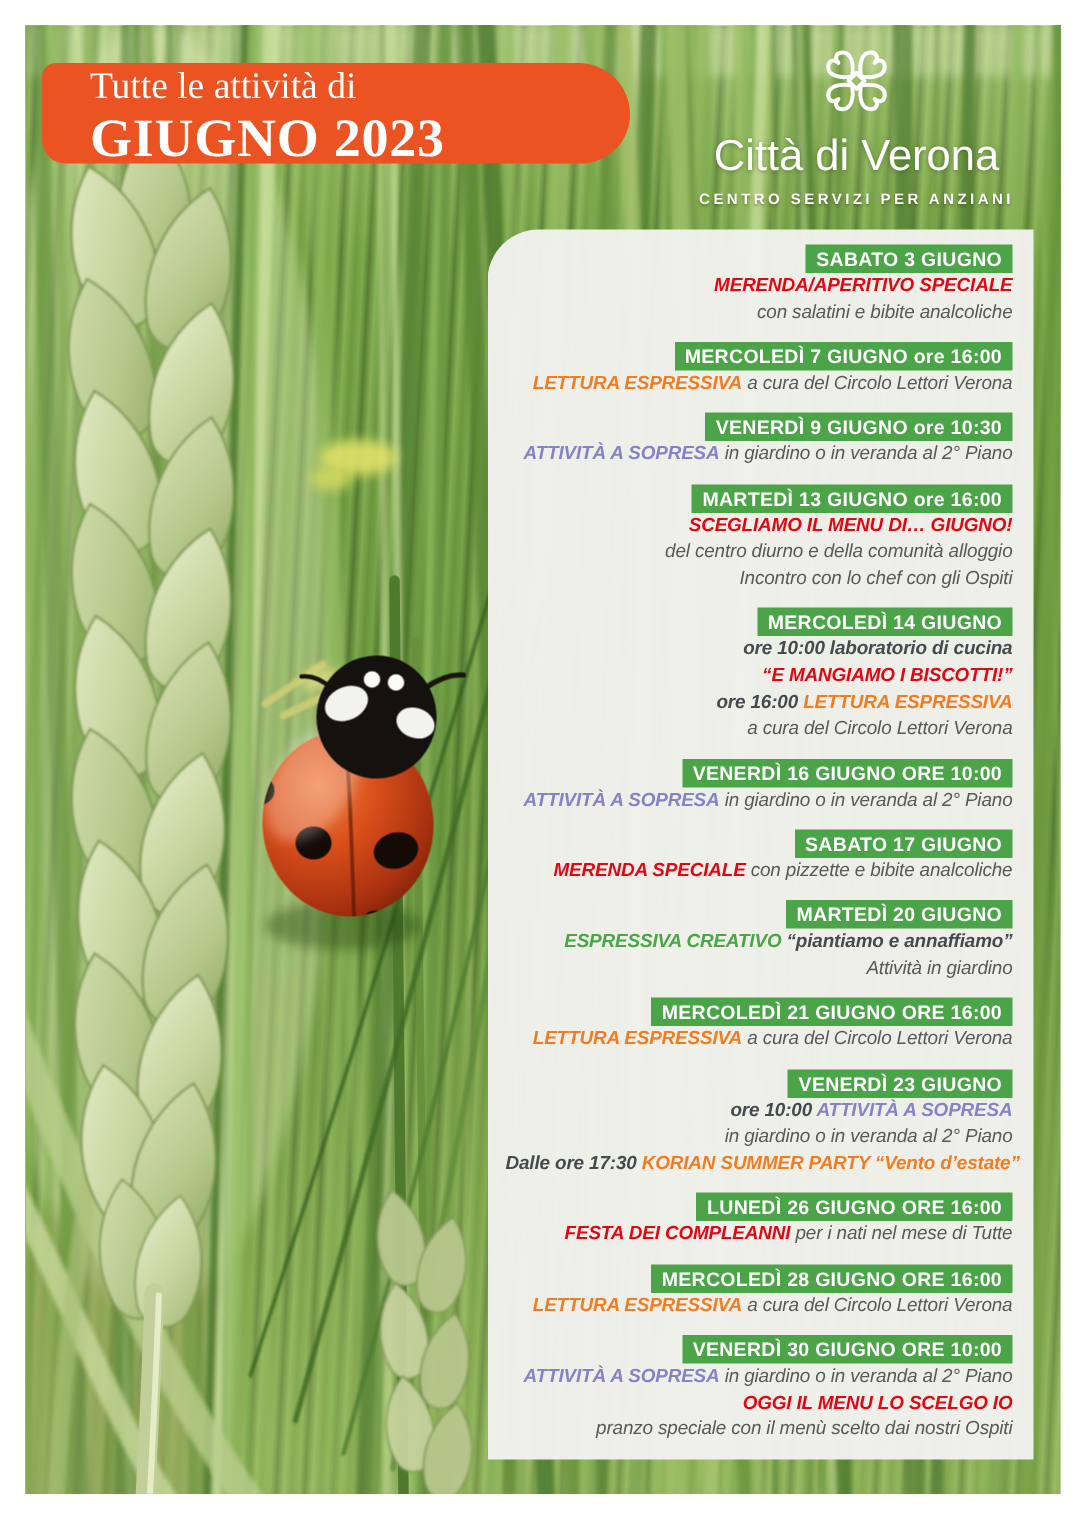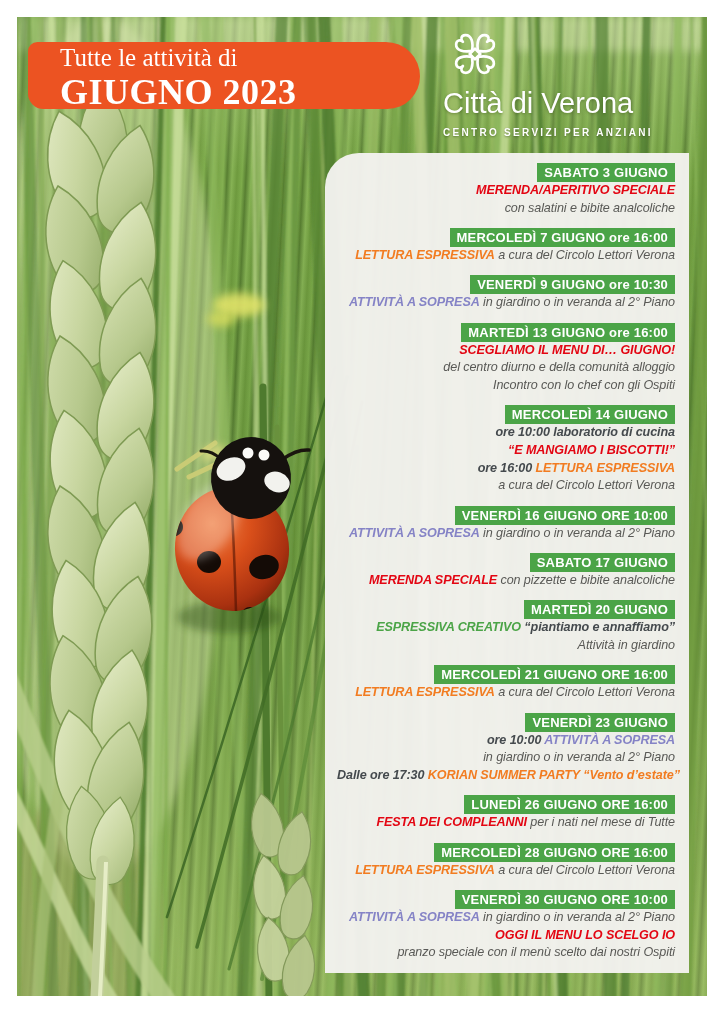--- a/index.html
+++ b/index.html
@@ -12,21 +12,21 @@
                       rgba(10,40,5,.10) 55%, rgba(205,215,140,.28) 96%),
       repeating-linear-gradient(93deg,#6e9a3e 0px,#7dab4b 5px,#587f32 9px,#86b254 14px,#6e9a3e 19px);}
   .photo svg{display:block;}
   
   .banner{position:absolute;left:28px;top:42px;width:392px;height:67px;box-sizing:border-box;
           background:var(--orange,#ec5322);border-radius:12px 44px 42px 20px;
           padding:1px 0 0 32px;color:#fff;}
   .banner-sub{font:400 25px/29px "Liberation Serif",serif;}
   .banner-title{font:700 36px/40px "Liberation Serif",serif;letter-spacing:.5px;}
   
-  .brand{position:absolute;left:443px;top:27px;width:256px;text-align:left;color:#fff;}
+  .brand{position:absolute;left:443px;top:27px;width:256px;text-align:center;color:#fff;}
   .brand .logo{width:64px;height:56px;margin:0 auto;}
   .brand-name{font-size:29px;line-height:32px;font-weight:400;
               text-shadow:0 1px 3px rgba(50,70,20,.45);}
   .brand-tagline{margin-top:8px;font-size:10px;font-weight:700;letter-spacing:2.3px;
                  text-shadow:0 1px 2px rgba(50,70,20,.5);}
   
   .panel{position:absolute;left:325px;top:153px;width:364px;height:820px;box-sizing:border-box;
          background:var(--panel,rgba(243,242,238,.97));border-radius:34px 0 0 0;
          padding:10px 14px 11px 12px;display:flex;flex-direction:column;
          justify-content:space-between;gap:6px;overflow:hidden;}

